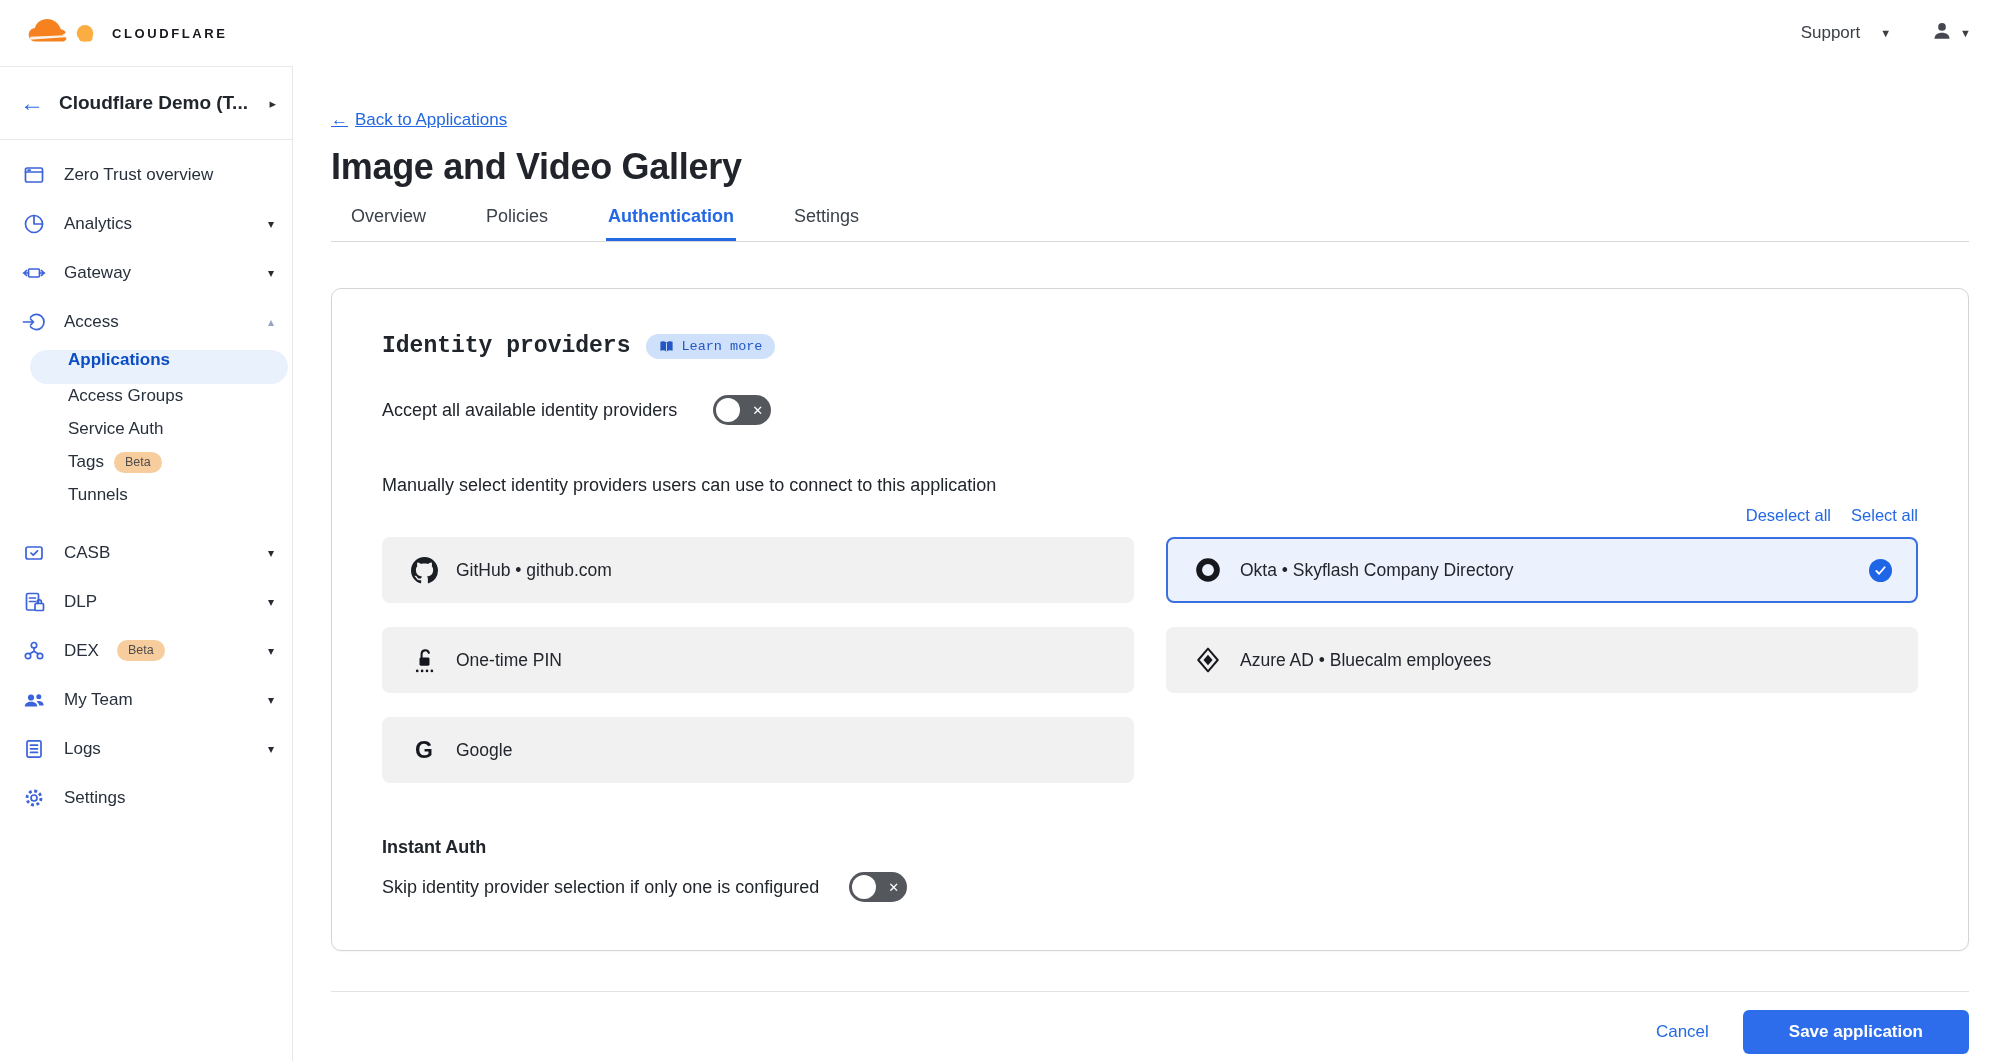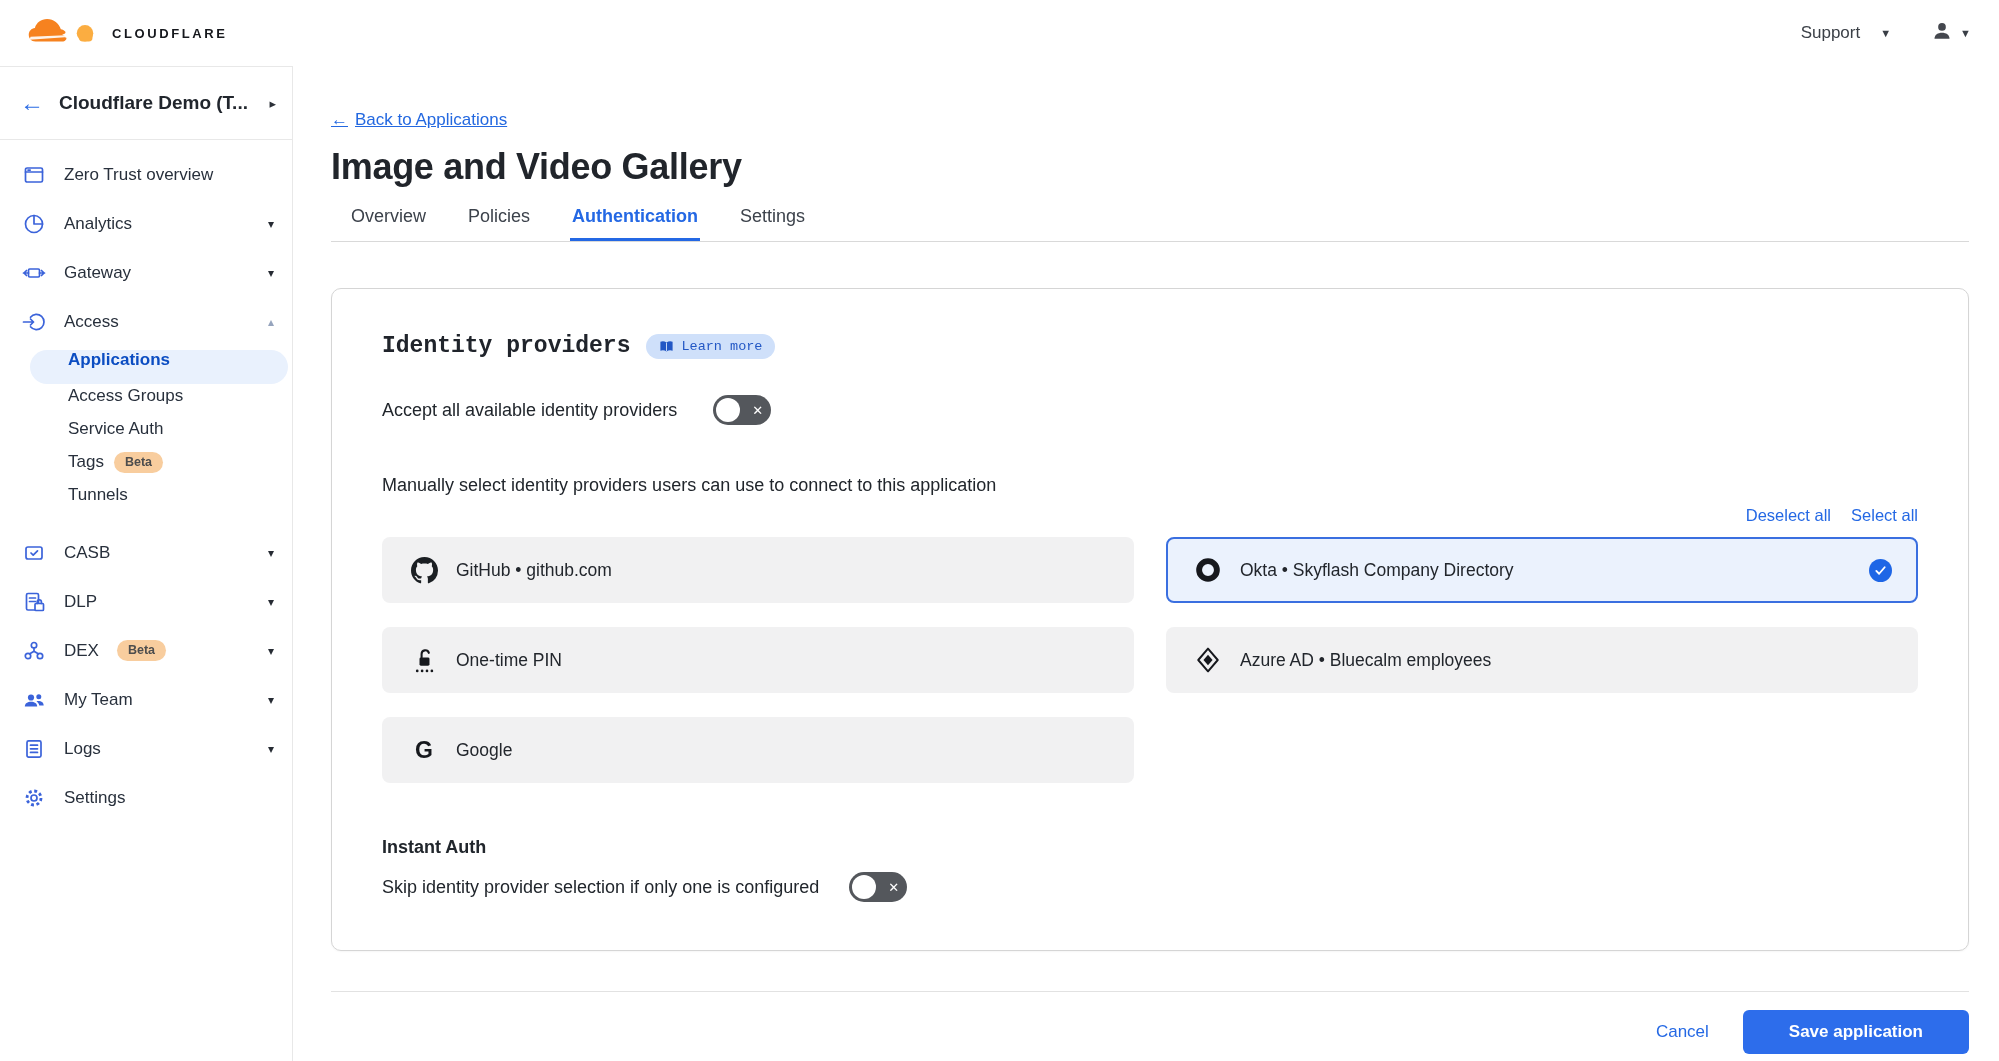--- a/index.html
+++ b/index.html
@@ -26,26 +26,26 @@
   .chev-right{font-size:13px;color:#2b3038;cursor:pointer;}
   .nav{padding-top:10px;}
   .nav-item{height:49px;display:flex;align-items:center;gap:18px;padding:0 18px 0 22px;font-size:17px;color:#28303c;cursor:pointer;}
   .nav-icon{width:24px;height:24px;flex-shrink:0;color:#3b63da;display:flex;align-items:center;justify-content:center;}
   .nav-icon svg{width:24px;height:24px;}
   .caret{margin-left:auto;font-size:12px;color:#262b33;}
   .caret.up{color:#96a4bd;}
   .subnav{padding:2px 0 10px;}
   .sub-item{height:33px;display:flex;align-items:flex-start;gap:10px;padding-left:68px;font-size:17px;color:#28303c;cursor:pointer;}
   .sub-item.active{height:34px;margin:2px 4px 2px 30px;padding-left:38px;background:#e9f1fd;border-radius:17px;font-weight:700;color:#0b4dc2;}
-  .badge{background:#f8cd9e;color:#4d4d4d;font-size:12.5px;font-weight:700;padding:3px 11px;border-radius:11px;line-height:1.2;}
+  .badge{background:#f8cd9e;color:#4d4d4d;font-size:12.5px;font-weight:400;padding:3px 11px;border-radius:11px;line-height:1.2;}
   
   .main{flex:1;padding:44px 30px 0 38px;min-width:0;}
   .back-link{display:inline-flex;align-items:center;gap:7px;color:#2368e0;font-size:17px;text-decoration:underline;cursor:pointer;}
   .page-title{margin:16px 0 0;font-size:36px;font-weight:700;color:#21252b;letter-spacing:-0.3px;}
-  .tabs{display:flex;gap:38px;margin-top:18px;padding-left:18px;border-bottom:1px solid #d9d9d9;}
+  .tabs{display:flex;gap:56px;margin-top:18px;padding-left:18px;border-bottom:1px solid #d9d9d9;}
   .tab{padding:0 2px 14px;font-size:18px;font-weight:500;color:#3c424b;cursor:pointer;}
   .tab.active{color:#2468e4;font-weight:600;padding-bottom:11px;border-bottom:3px solid #2468e4;}
   
   .card{margin-top:46px;background:#fff;border:1px solid #d5d5d5;border-radius:10px;padding:44px 50px 48px;box-shadow:0 1px 2px rgba(0,0,0,.04);}
   .card-heading-row{display:flex;align-items:center;gap:16px;font-family:Liberation Mono, monospace;}
   .card-heading{margin:0;font-size:23px;font-weight:700;color:#20242b;}
   .learn-more{display:inline-flex;align-items:center;gap:7px;background:#cfe0fa;color:#2257c5;font-size:13.5px;font-weight:500;padding:5px 13px;border-radius:14px;cursor:pointer;}
   .learn-more svg{width:15px;height:15px;}
   .toggle-row{margin-top:36px;display:flex;align-items:center;gap:36px;font-size:18px;}
   .toggle{width:58px;height:30px;border-radius:15px;background:#54575c;display:flex;align-items:center;justify-content:space-between;padding:0 8px 0 3px;box-sizing:border-box;cursor:pointer;flex-shrink:0;}

